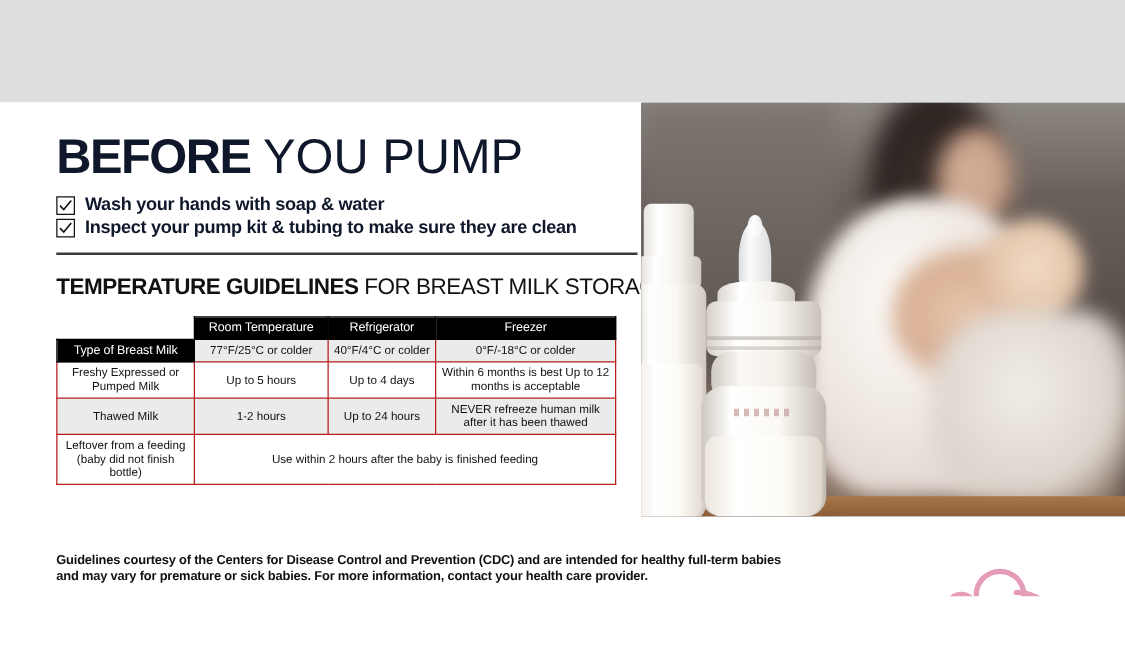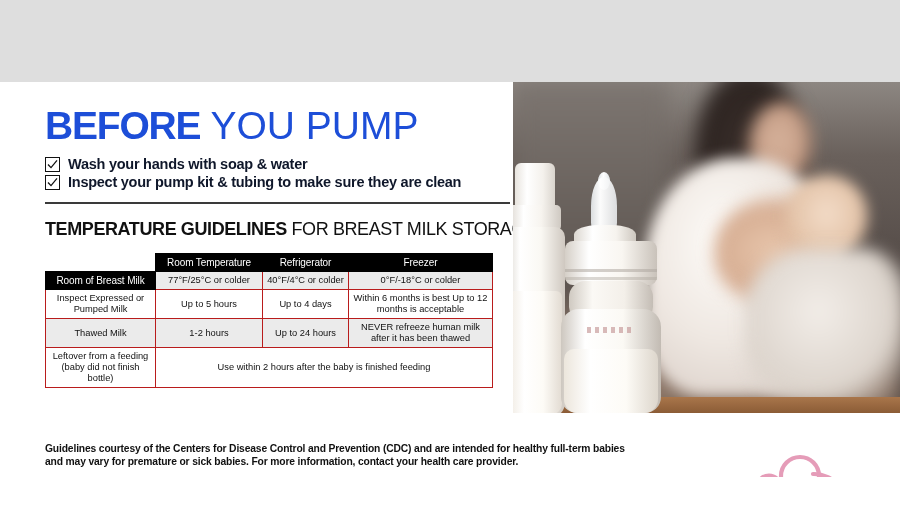--- a/index.html
+++ b/index.html
@@ -18,21 +18,21 @@
   
   .card{position:absolute;left:0;top:82px;width:900px;height:395px;background:#fff;overflow:hidden;}
 
   
   .leftcol{position:absolute;left:45px;top:0px;width:470px;}
 
   .headline{
     margin:0;padding:0;
     font-size:39px;line-height:44px;
     letter-spacing:-0.5px;
-    color:#1d4ed8;
+    color:#0f172a;
     white-space:nowrap;
     font-weight:400;
     margin-top:22px;
   }
   .headline .hl-strong{font-weight:800;letter-spacing:-1.2px;}
   .headline .hl-light{font-weight:400;letter-spacing:0px;}
 
   .checklist{margin:0;padding:0;list-style:none;margin-top:9px;}
   .check-row{display:flex;align-items:center;margin-bottom:3px;}
   .cbox{
@@ -287,27 +287,27 @@
         <thead>
           <tr>
             <th class="hdr-blank"></th>
             <th class="hdr-cell">Room Temperature</th>
             <th class="hdr-cell">Refrigerator</th>
             <th class="hdr-cell">Freezer</th>
           </tr>
         </thead>
         <tbody>
           <tr>
-            <td class="rowlabel-dark">Room of Breast Milk</td>
+            <td class="rowlabel-dark">Type of Breast Milk</td>
             <td class="shade">77°F/25°C or colder</td>
             <td class="shade">40°F/4°C or colder</td>
             <td class="shade">0°F/-18°C or colder</td>
           </tr>
           <tr>
-            <td class="plain rowlabel">Inspect Expressed or Pumped Milk</td>
+            <td class="plain rowlabel">Freshy Expressed or Pumped Milk</td>
             <td class="plain">Up to 5 hours</td>
             <td class="plain">Up to 4 days</td>
             <td class="plain">Within 6 months is best Up to 12 months is acceptable</td>
           </tr>
           <tr>
             <td class="shade rowlabel">Thawed Milk</td>
             <td class="shade">1-2 hours</td>
             <td class="shade">Up to 24 hours</td>
             <td class="shade">NEVER refreeze human milk after it has been thawed</td>
           </tr>

